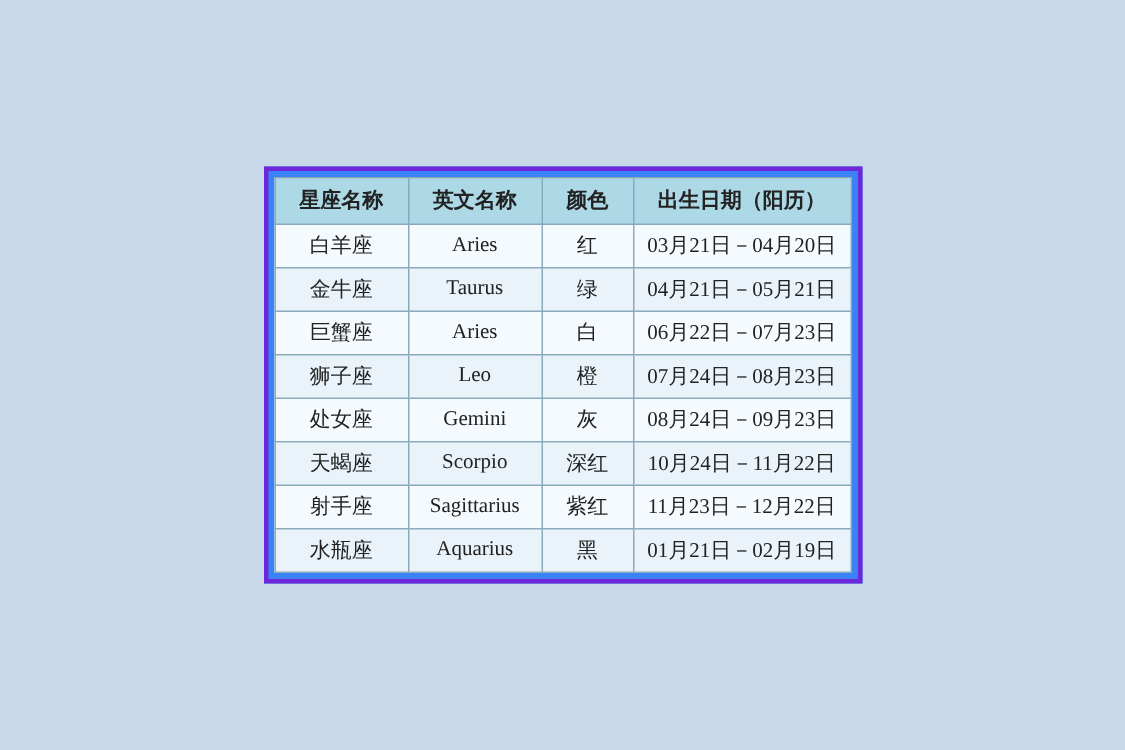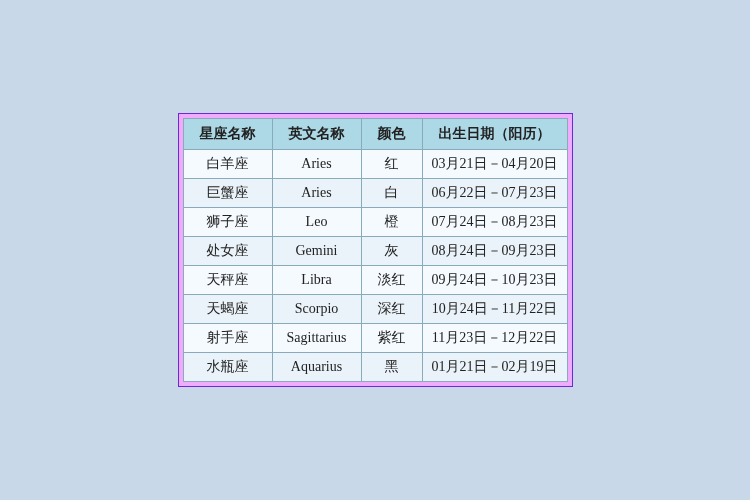--- a/index.html
+++ b/index.html
@@ -7,22 +7,22 @@
       background-color: #c8d8e8;
       display: flex;
       justify-content: center;
       align-items: center;
       width: 750px;
       height: 500px;
       font-family: "SimSun", "宋体", serif;
       font-size: 14px;
     }
     .table-container {
-      background-color: #f0abfc;
-      border: 1px solid #6d28d9;
+      background-color: #3b82f6;
+      border: 3px solid #6d28d9;
       padding: 4px;
     }
     table {
       border-collapse: collapse;
       background-color: #f0f6fa;
     }
     th {
       background-color: #add8e6;
       border: 1px solid #88aabb;
       padding: 6px 16px;
@@ -57,42 +57,42 @@
         </tr>
     </thead>
     <tbody id="table-body">
     <tr>
           <td>白羊座</td>
           <td>Aries</td>
           <td>红</td>
           <td>03月21日－04月20日</td>
         </tr>
         <tr>
+          <td>金牛座</td>
+          <td>Taurus</td>
+          <td>绿</td>
+          <td>04月21日－05月21日</td>
+        </tr>
+        <tr>
           <td>巨蟹座</td>
           <td>Aries</td>
           <td>白</td>
           <td>06月22日－07月23日</td>
         </tr>
         <tr>
           <td>狮子座</td>
           <td>Leo</td>
           <td>橙</td>
           <td>07月24日－08月23日</td>
         </tr>
         <tr>
           <td>处女座</td>
           <td>Gemini</td>
           <td>灰</td>
           <td>08月24日－09月23日</td>
-        </tr>
-        <tr>
-          <td>天秤座</td>
-          <td>Libra</td>
-          <td>淡红</td>
-          <td>09月24日－10月23日</td>
         </tr>
         <tr>
           <td>天蝎座</td>
           <td>Scorpio</td>
           <td>深红</td>
           <td>10月24日－11月22日</td>
         </tr>
         <tr>
           <td>射手座</td>
           <td>Sagittarius</td>

